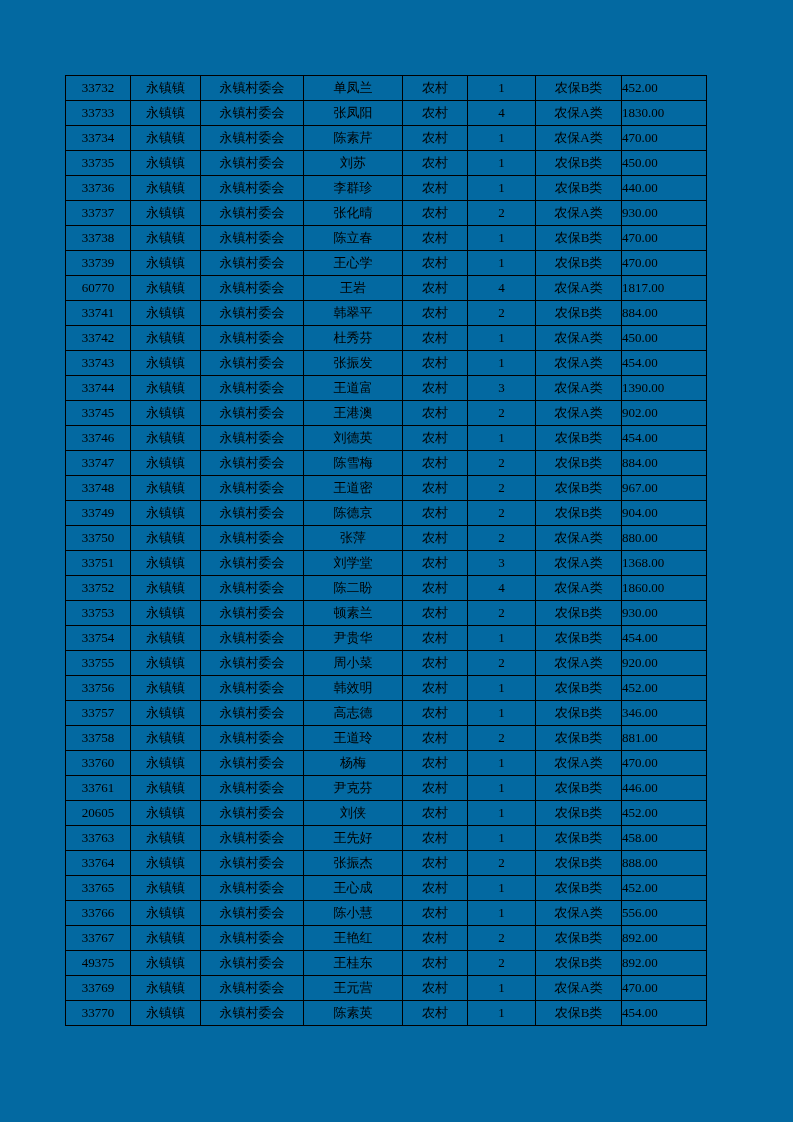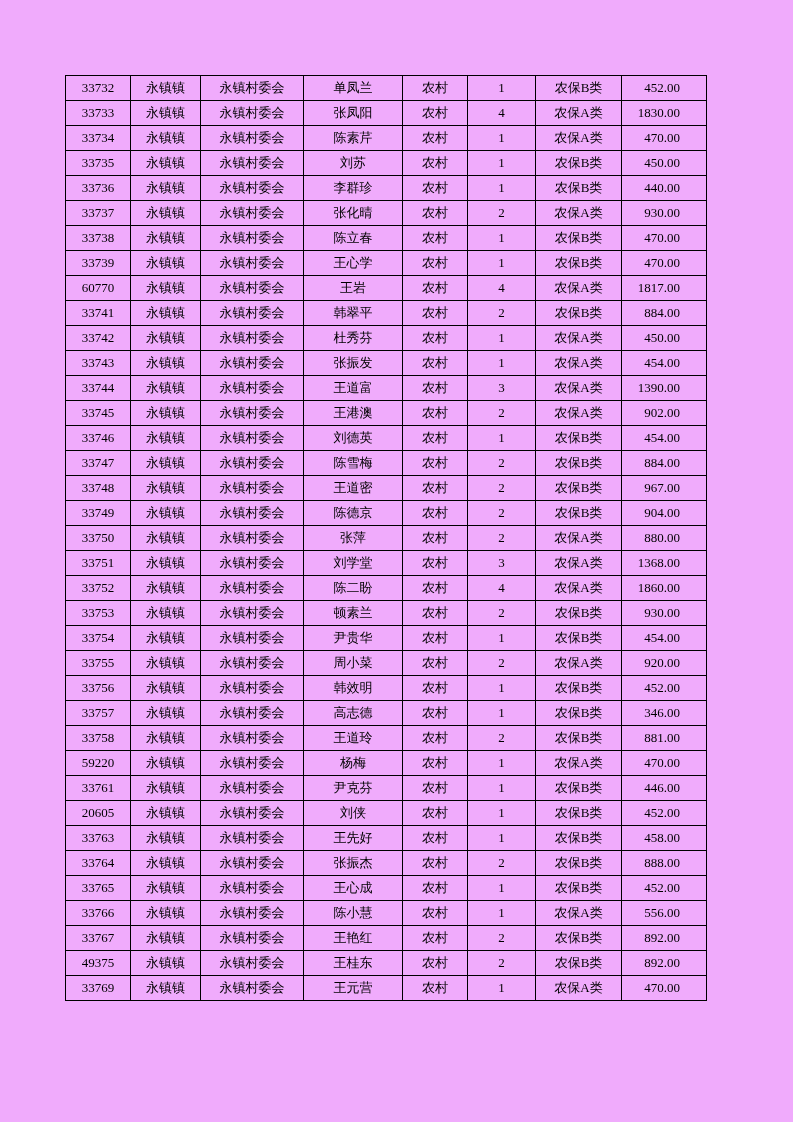--- a/index.html
+++ b/index.html
@@ -4,21 +4,21 @@
 <style>
   html, body {
     margin: 0;
     padding: 0;
     background: #ffffff;
   }
   .page {
     position: relative;
     width: 793px;
     height: 1122px;
-    background: #f0abfc;
+    background: #0369a1;
     overflow: hidden;
     font-family: "Liberation Serif", "DejaVu Serif", serif;
   }
   table.data-table {
     position: absolute;
     left: 65px;
     top: 75px;
     border-collapse: collapse;
     table-layout: fixed;
     width: 641px;
@@ -28,21 +28,21 @@
     height: 24px;
     padding: 0;
     font-size: 13px;
     color: #000000;
     text-align: center;
     vertical-align: middle;
     white-space: nowrap;
     overflow: hidden;
   }
   table.data-table td.amount {
-    text-align: right;
+    text-align: left;
     padding-right: 26px;
   }
   col.c-id       { width: 65px; }
   col.c-town     { width: 70px; }
   col.c-village  { width: 103px; }
   col.c-name     { width: 99px; }
   col.c-res      { width: 65px; }
   col.c-count    { width: 68px; }
   col.c-cat      { width: 86px; }
   col.c-amt      { width: 85px; }
@@ -355,21 +355,21 @@
     <td>永镇村委会</td>
     <td>王道玲</td>
     <td>农村</td>
     <td>2</td>
     <td>农保B类</td>
     <td class="amount">881.00</td>
   </tr>
 
 
   <tr>
-    <td>59220</td>
+    <td>33760</td>
     <td>永镇镇</td>
     <td>永镇村委会</td>
     <td>杨梅</td>
     <td>农村</td>
     <td>1</td>
     <td>农保A类</td>
     <td class="amount">470.00</td>
   </tr>
 
   <tr>
@@ -464,15 +464,25 @@
     <td>33769</td>
     <td>永镇镇</td>
     <td>永镇村委会</td>
     <td>王元营</td>
     <td>农村</td>
     <td>1</td>
     <td>农保A类</td>
     <td class="amount">470.00</td>
   </tr>
 
+  <tr>
+    <td>33770</td>
+    <td>永镇镇</td>
+    <td>永镇村委会</td>
+    <td>陈素英</td>
+    <td>农村</td>
+    <td>1</td>
+    <td>农保B类</td>
+    <td class="amount">454.00</td>
+  </tr>
 </tbody>
   </table>
 </div>
 
 </body></html>

